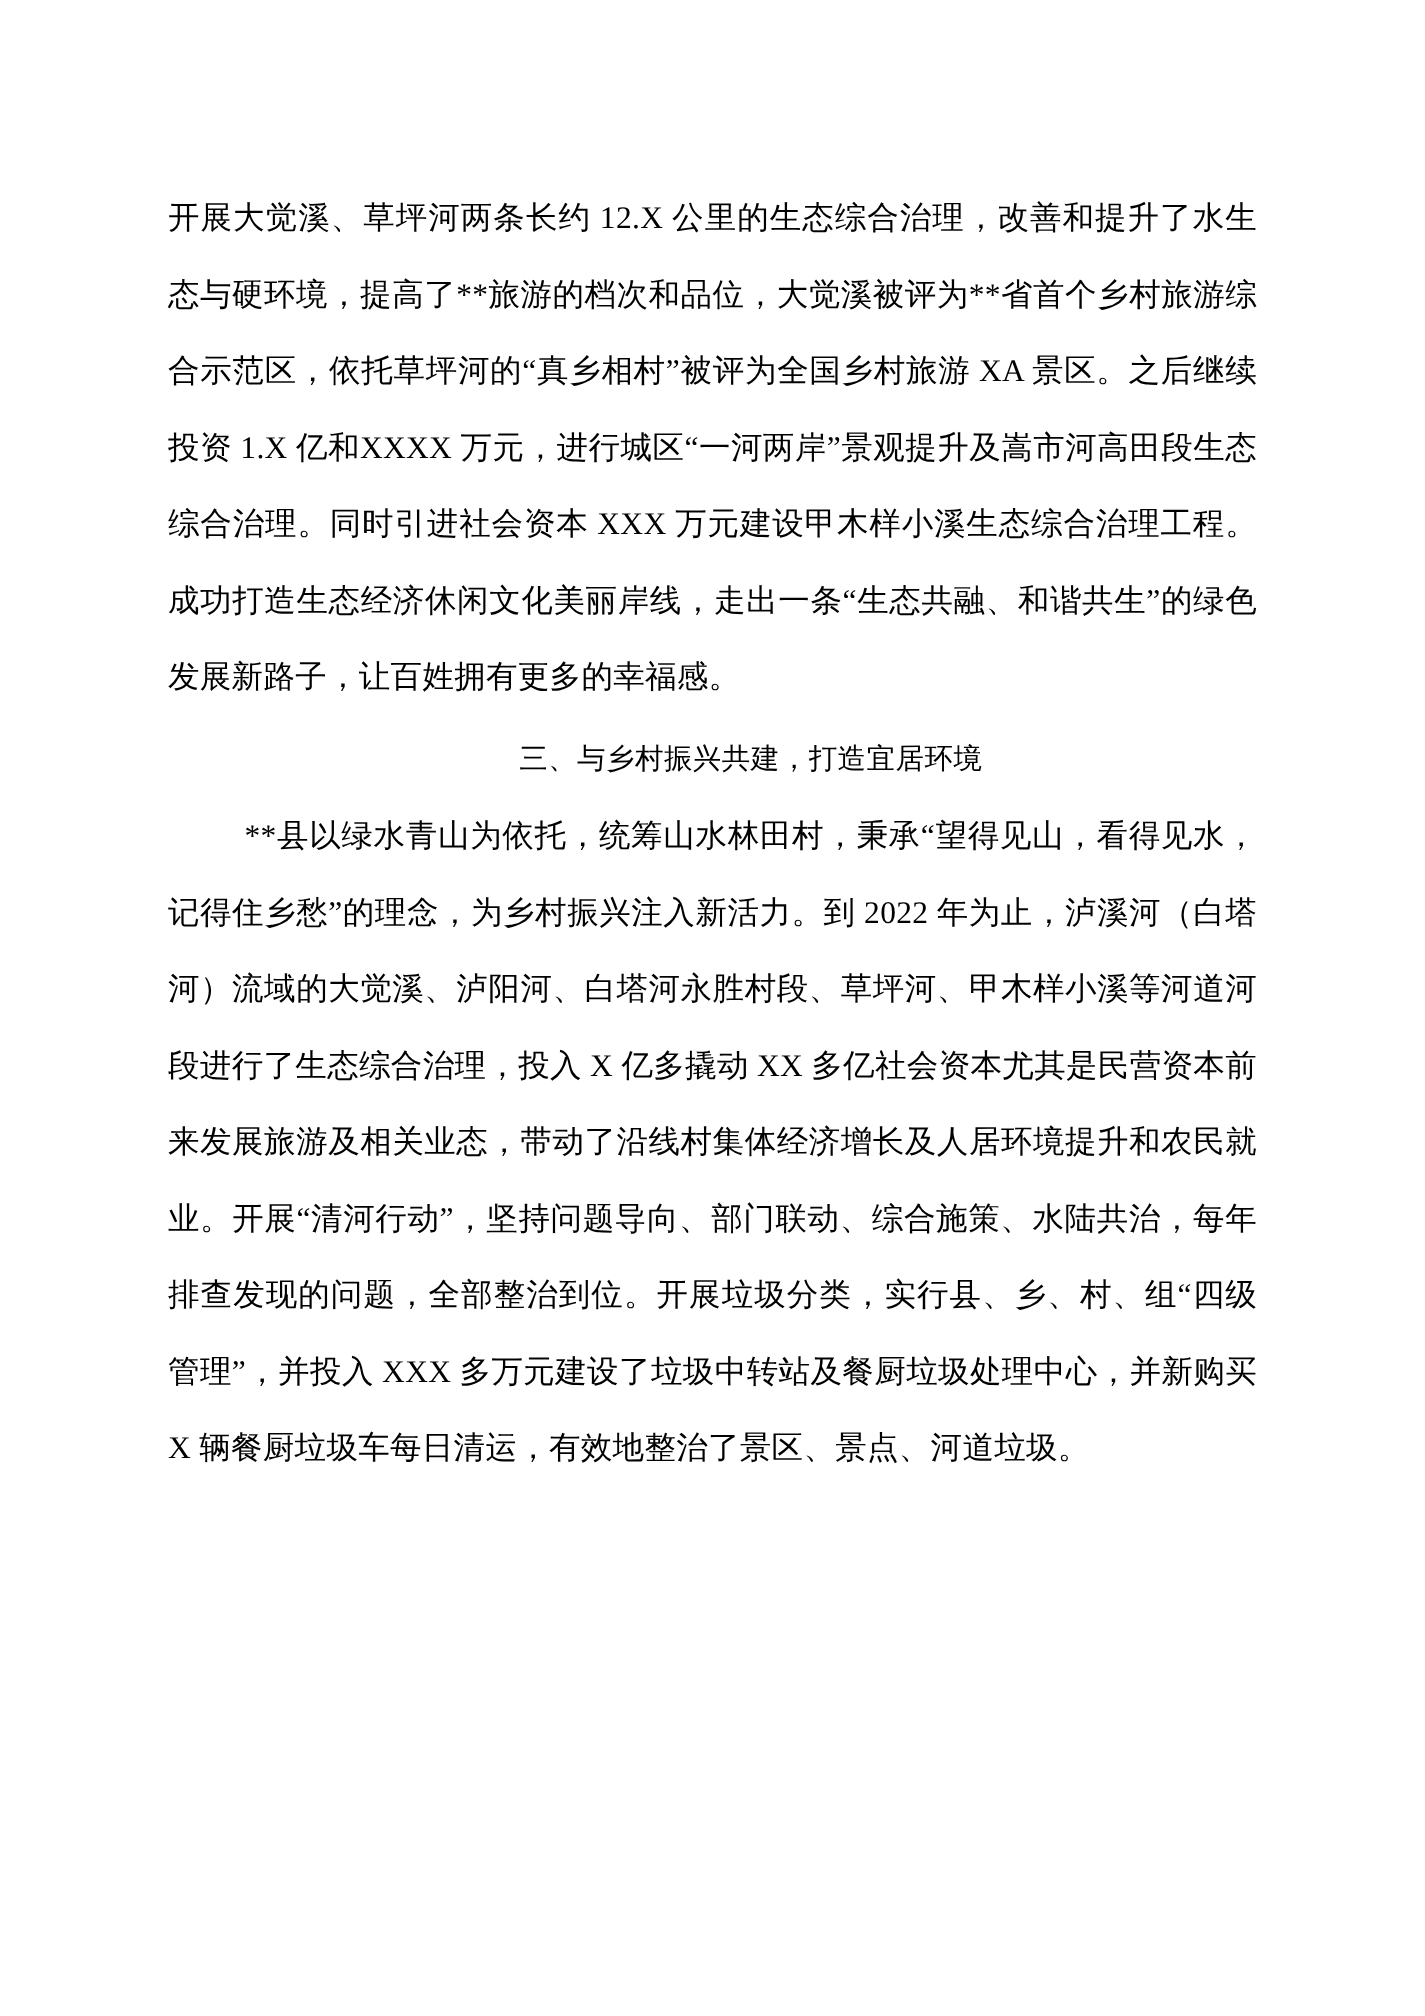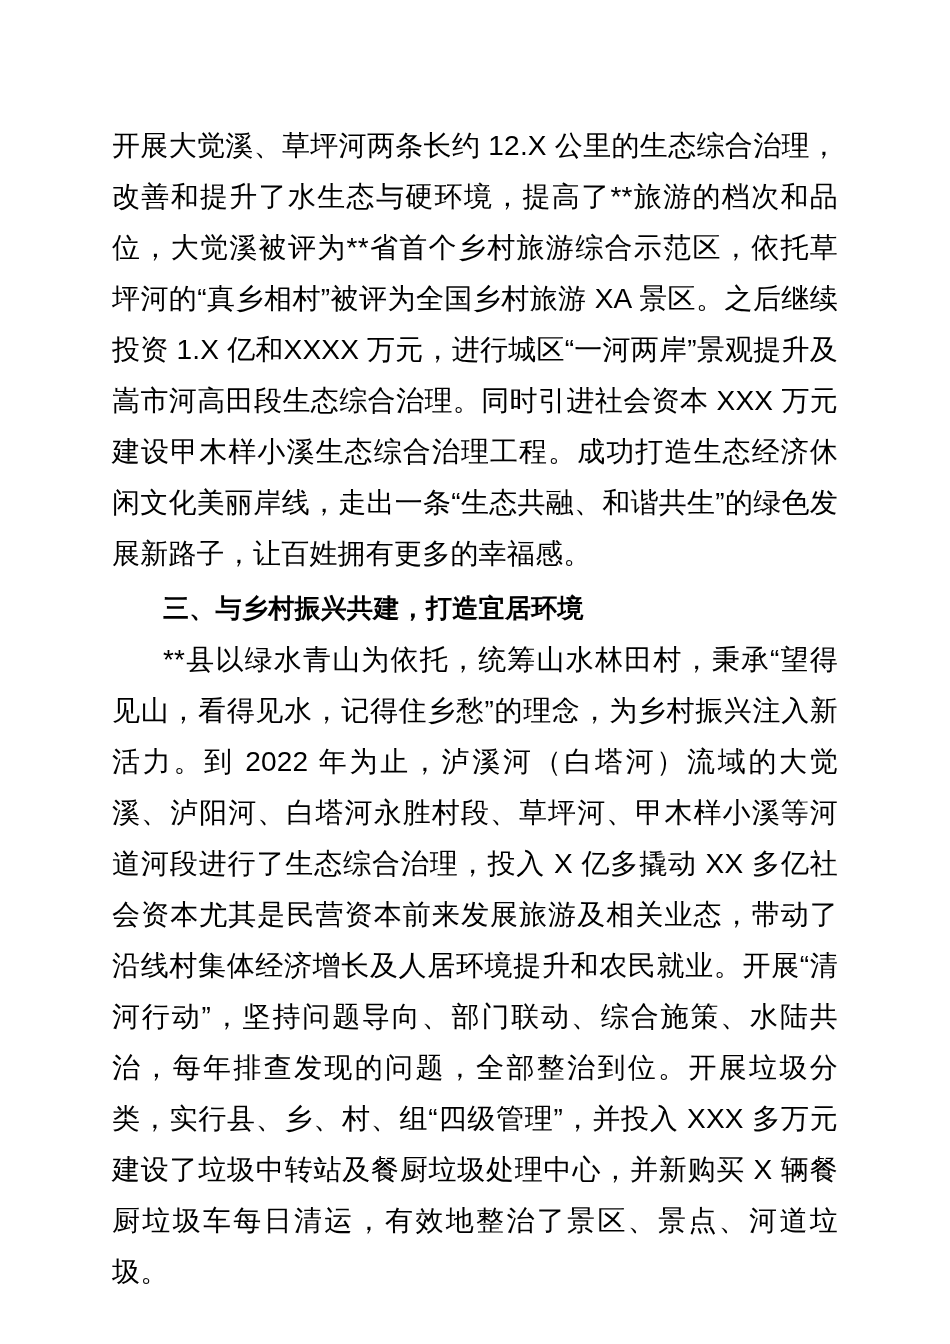--- a/index.html
+++ b/index.html
@@ -20,39 +20,40 @@
     height: 1344px;
     background: #ffffff;
     box-sizing: border-box;
     padding: 120px 112px 0 112px;
   }
   .doc-body {
     width: 726px;
   }
   p.para {
     margin: 0;
-    font-size: 28px;
+    font-size: 21px;
     line-height: 51px;
     text-align: justify;
     text-justify: inter-ideograph;
     letter-spacing: 0.2px;
     text-indent: 0;
-    font-family: Liberation Sans, sans-serif;
+    font-family: Liberation Serif, serif;
   }
   p.para.indent {
     text-indent: 51px;
   }
   h3.heading {
     margin: 0;
-    font-size: 26px;
+    font-size: 19px;
     line-height: 51px;
-    font-weight: bold;
+    font-weight: normal;
     text-indent: 51px;
     font-family: "DejaVu Sans", "Liberation Sans", sans-serif;
     letter-spacing: 0.3px;
+    text-align: center;
   }
   .spacer-sm { height: 4px; }
 </style>
 </head>
 <body>
 
 <div class="page">
   <div class="doc-body">
 
     <p class="para">开展大觉溪、草坪河两条长约 12.X 公里的生态综合治理，改善和提升了水生态与硬环境，提高了**旅游的档次和品位，大觉溪被评为**省首个乡村旅游综合示范区，依托草坪河的“真乡相村”被评为全国乡村旅游 XA 景区。之后继续投资 1.X 亿和XXXX 万元，进行城区“一河两岸”景观提升及嵩市河高田段生态综合治理。同时引进社会资本 XXX 万元建设甲木样小溪生态综合治理工程。成功打造生态经济休闲文化美丽岸线，走出一条“生态共融、和谐共生”的绿色发展新路子，让百姓拥有更多的幸福感。</p>

